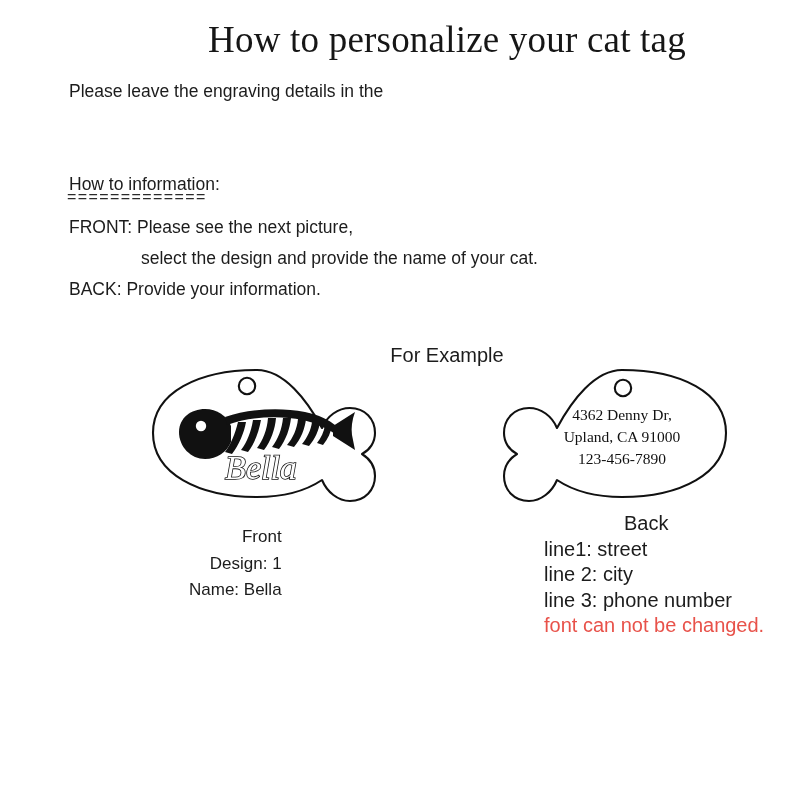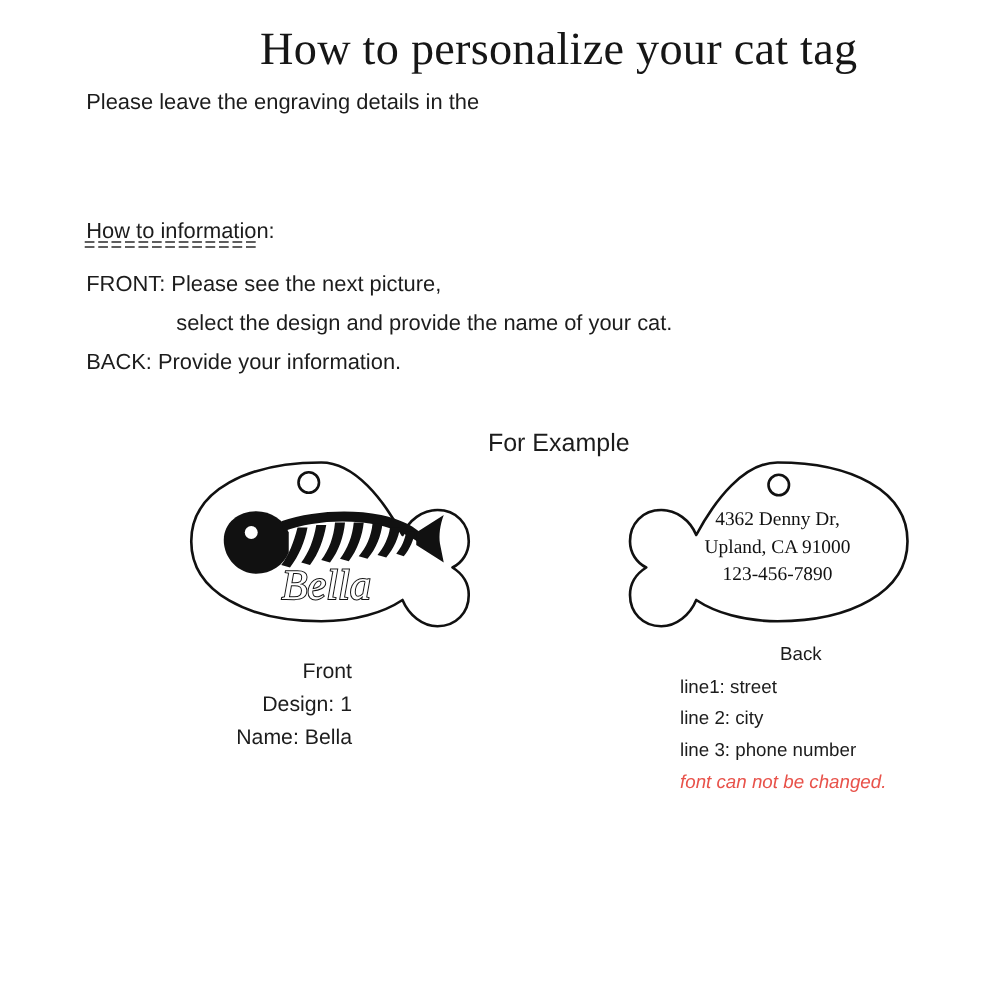--- a/index.html
+++ b/index.html
@@ -30,21 +30,21 @@
     font-weight: 400;
     letter-spacing: 0.2px;
     color: #161616;
     white-space: nowrap;
   }
 
   
   .intro {
     position: absolute;
     left: 22px;
-    top: 66px;
+    top: 76px;
     font-size: 17.5px;
     line-height: 31px;
     color: #1c1c1c;
   }
   .intro div { white-space: nowrap; }
 
   
   .howto-head {
     position: absolute;
     left: 22px;
@@ -131,27 +131,27 @@
     color: #1c1c1c;
     text-align: right;
   }
   .caption-front div { white-space: nowrap; }
   .caption-front .centered { padding-left: 36px; }
 
   .caption-back {
     position: absolute;
     left: 497px;
     top: 511px;
-    font-size: 15px;
+    font-size: 20px;
     line-height: 25.5px;
     color: #1c1c1c;
   }
   .caption-back div { white-space: nowrap; }
   .caption-back .centered { padding-left: 80px; }
-  .caption-back .note { color: #e8524a; font-style: italic; }
+  .caption-back .note { color: #e8524a; }
 </style>
 </head>
 <body>
 
 <div id="page">
 
   <div class="title">How to personalize your cat tag</div>
 
   <div class="intro">
     <div>Please leave the engraving details in the</div>

